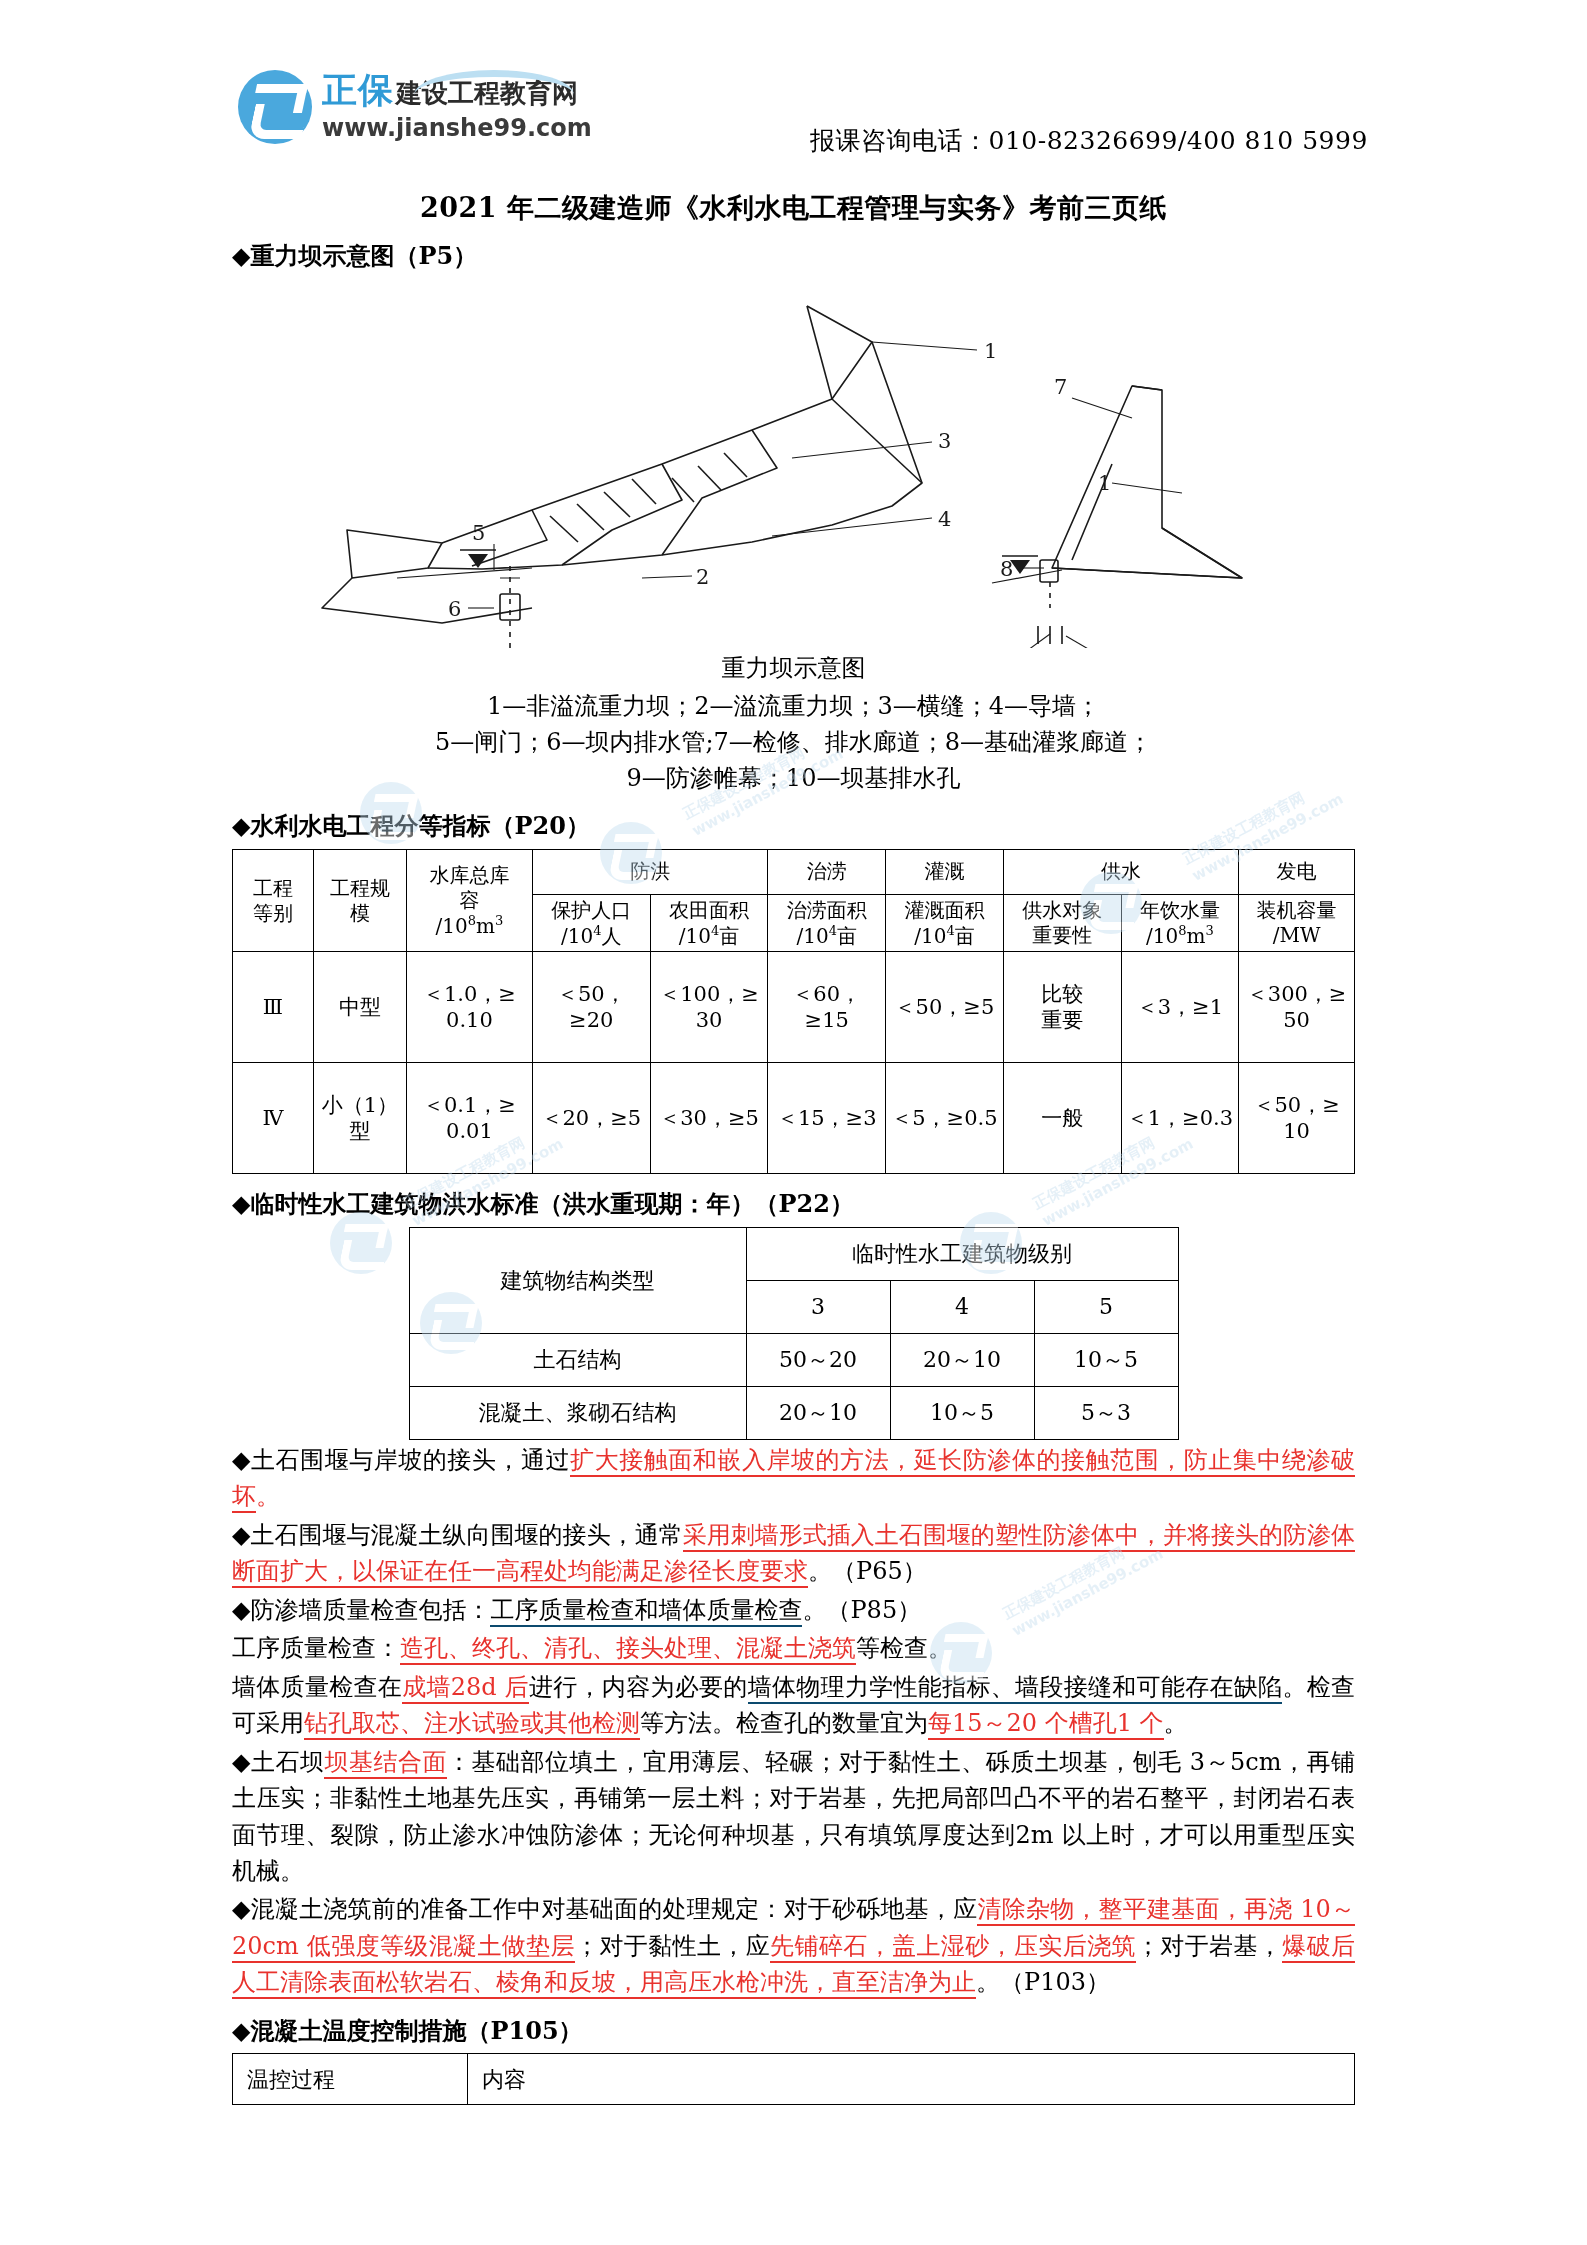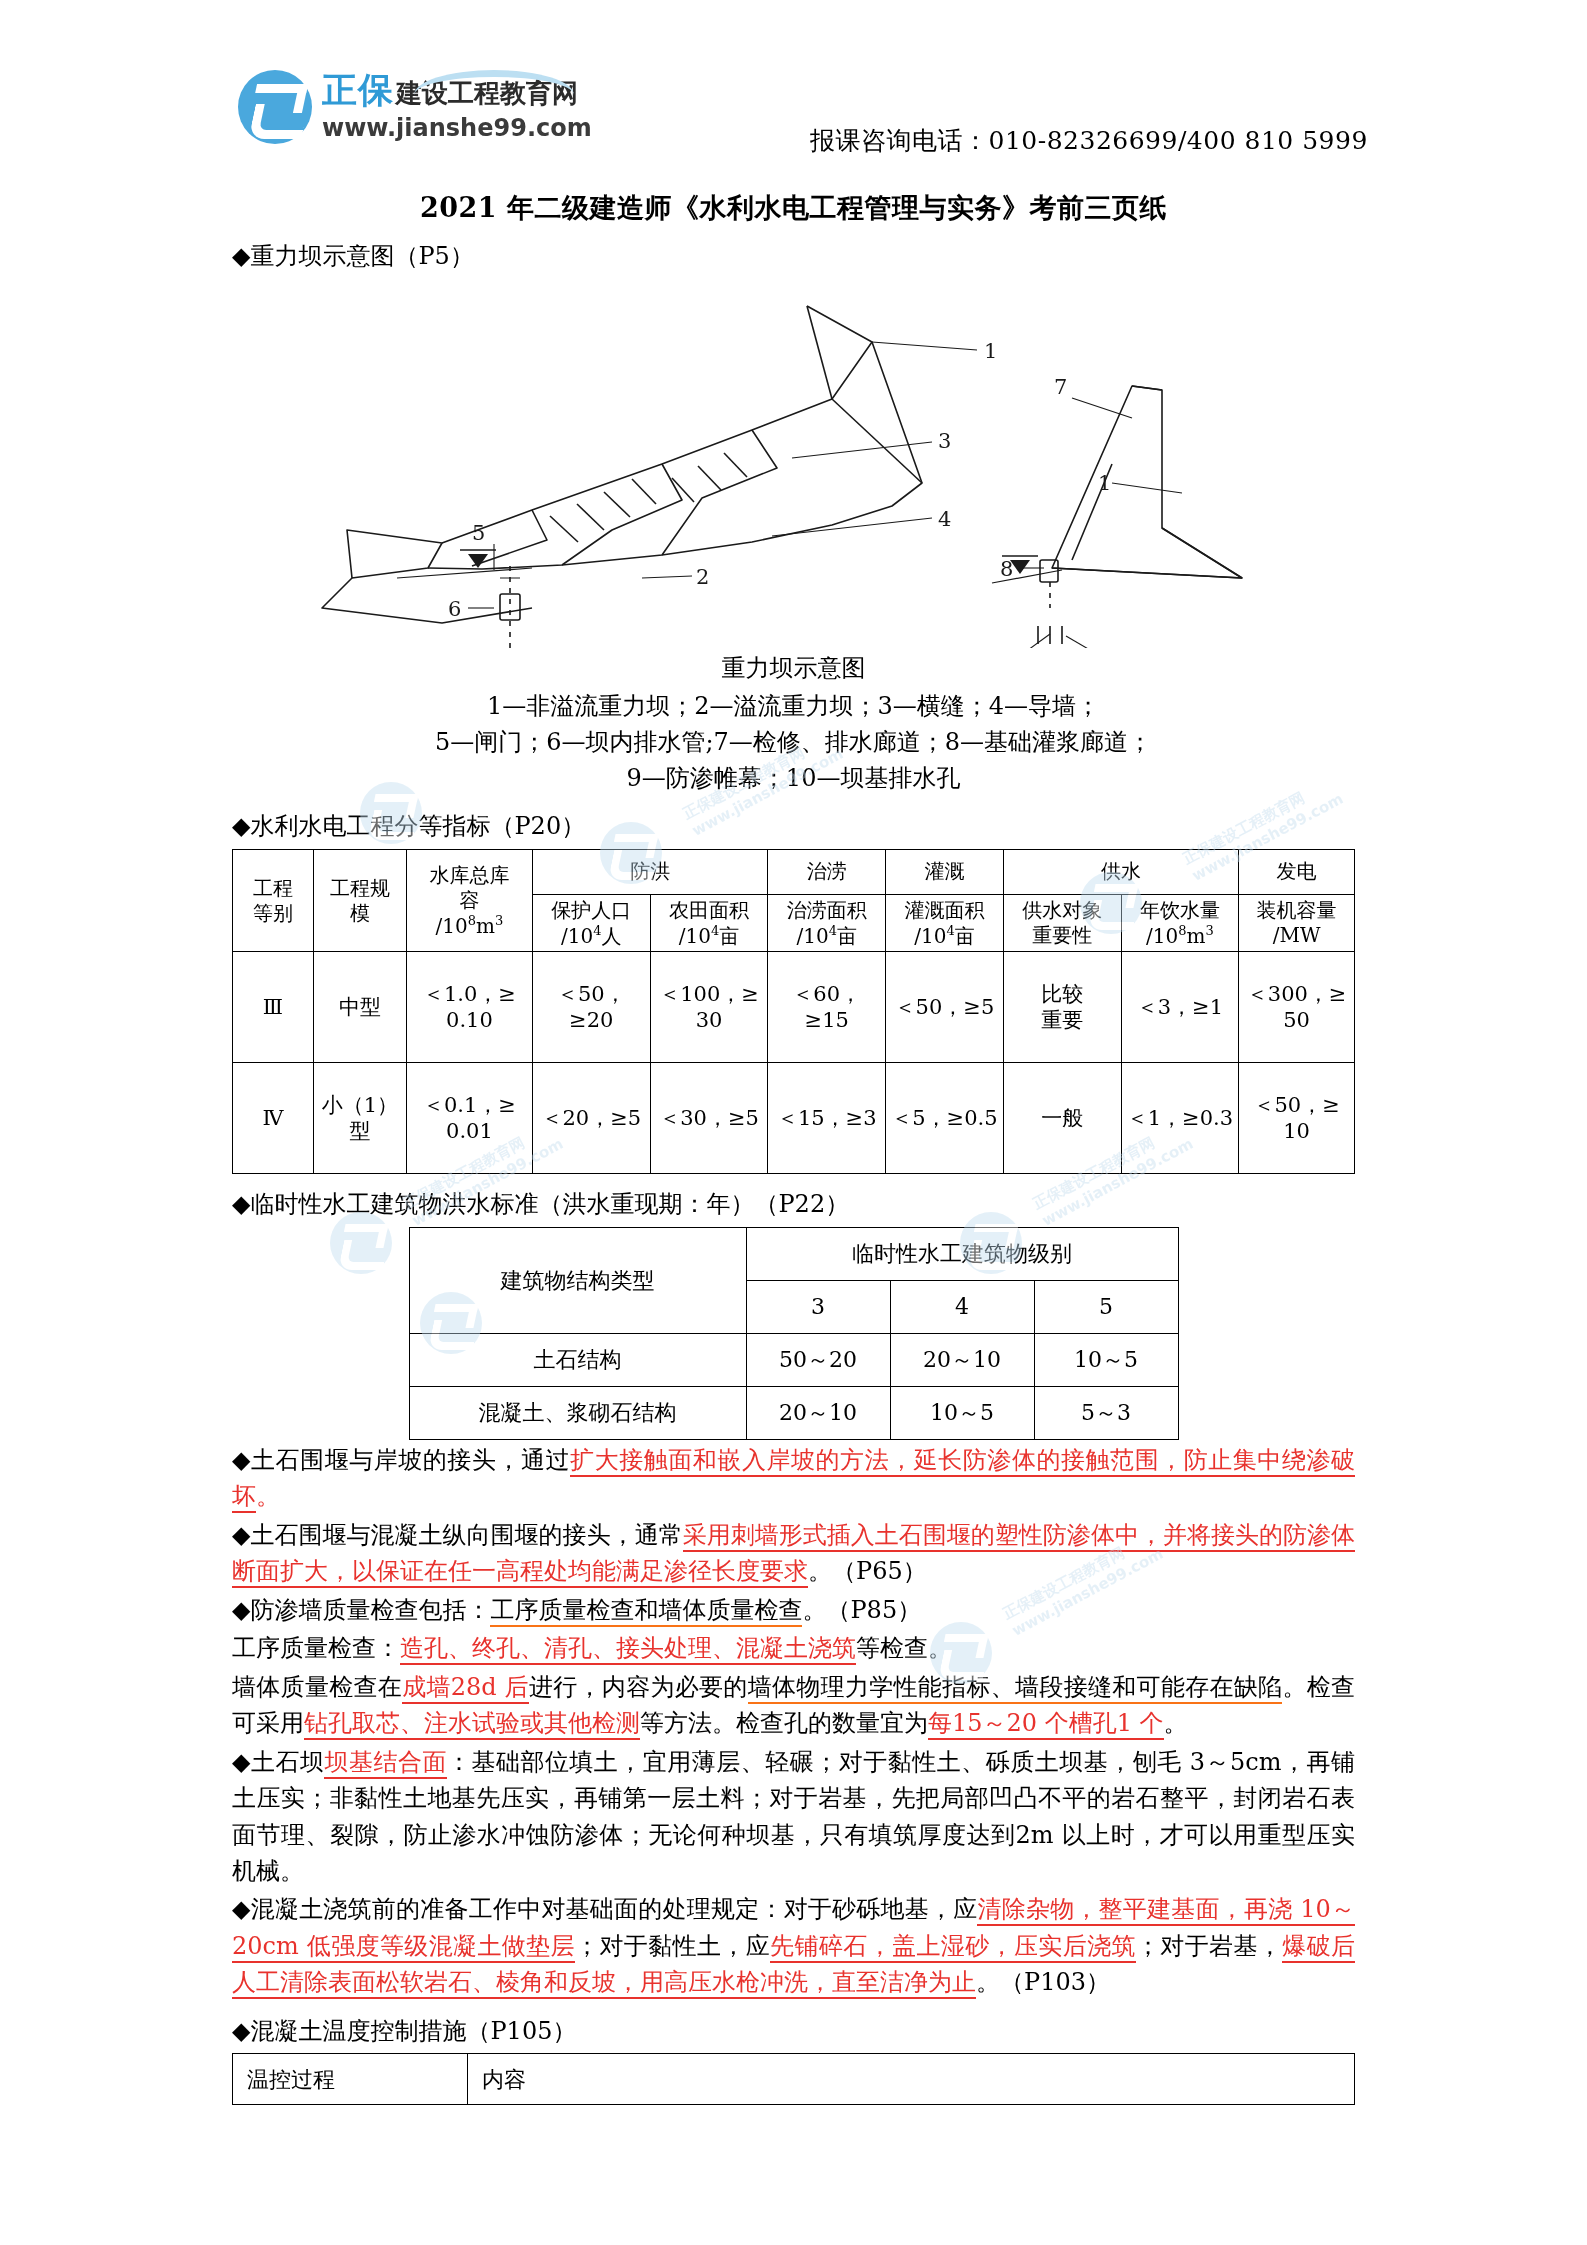--- a/index.html
+++ b/index.html
@@ -76,21 +76,21 @@
   
   .doc-title{
     text-align:center;
     font-size:27px;font-weight:bold;
     margin:8px 0 0 0;
     letter-spacing:0.5px;
   }
   
   .content{padding:0 232px 0 232px;box-sizing:border-box;}
   .sec-head{
-    font-size:24px;margin:14px 0 6px 0;line-height:1.35;
+    font-size:24px;margin:14px 0 6px 0;line-height:1.35;font-weight:bold;
   }
   
   .figure{
     position:relative;width:100%;height:370px;margin:2px 0 0 0;
   }
   .fig-caption{
     text-align:center;font-size:24px;margin-top:2px;line-height:1.5;
   }
   .fig-caption .cap-title{display:block;margin-bottom:2px;}
   
@@ -110,21 +110,21 @@
   table.t2 td{height:46px;font-size:22px;}
   table.t3{margin-top:6px;}
   table.t3 td{height:44px;font-size:22px;text-align:left;padding-left:14px;margin-left:43px;}
   
   p.body{
     font-size:24px;line-height:1.52;margin:2px 0 0 0;
     text-align:justify;text-justify:inter-ideograph;
   }
   .red{color:#e8322d;}
   .redu{color:#e8322d;border-bottom:2px solid #e8322d;padding-bottom:1px;}
-  .blku{border-bottom:2px solid #f97316;padding-bottom:1px;}
+  .blku{border-bottom:2px solid #0c4a6e;padding-bottom:1px;}
   
   .wm{
     position:absolute;pointer-events:none;
     opacity:0.42;
   }
   .wm .wm-mark{
     width:62px;height:62px;border-radius:50%;
     background:#bfdcef;position:relative;
   }
   .wm .wm-mark::before{

